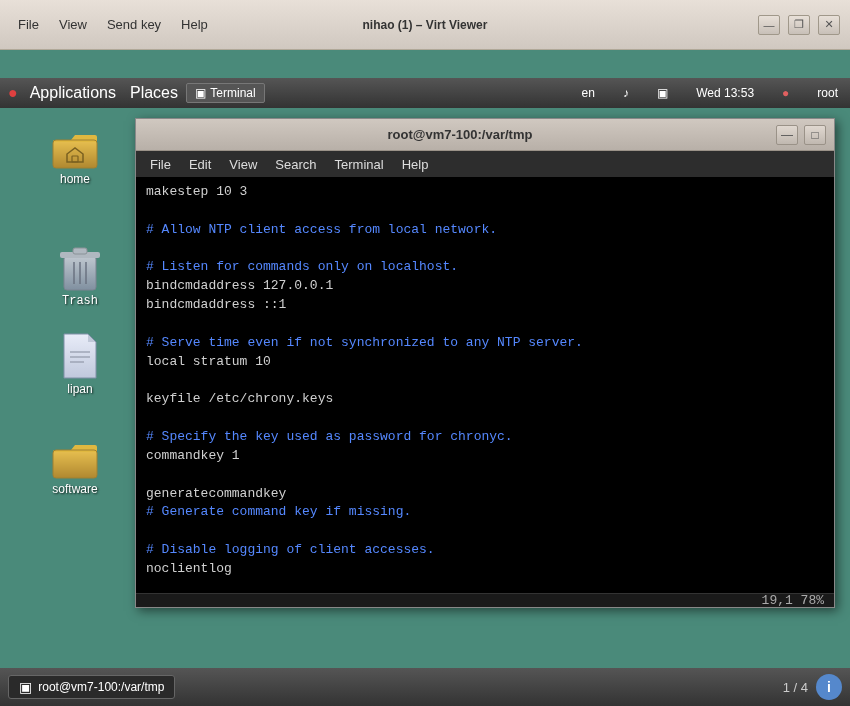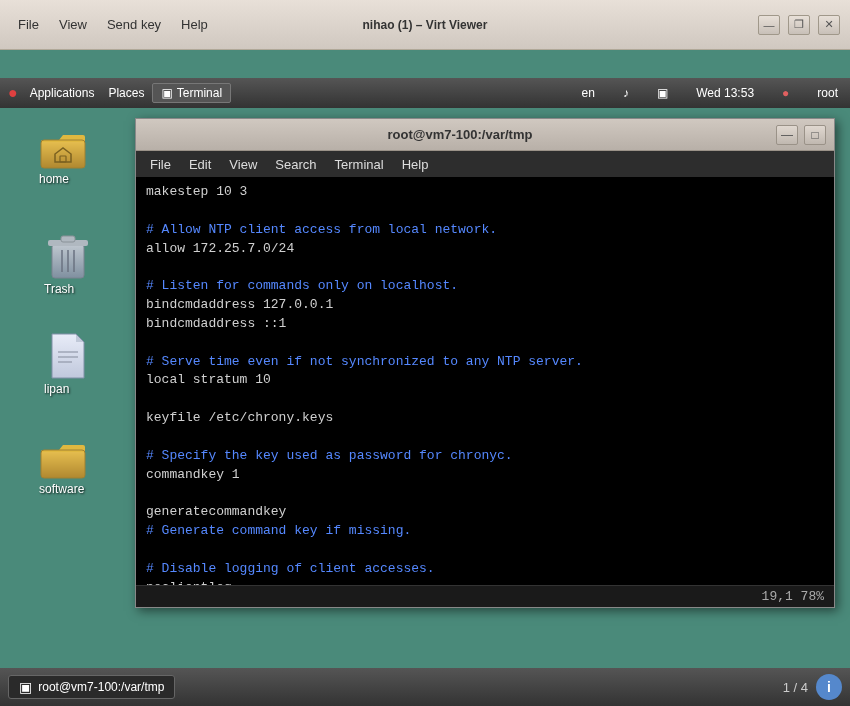--- a/index.html
+++ b/index.html
@@ -76,21 +76,21 @@
       gap: 2px;
       color: #eee;
       font-size: 13px;
     }
     .panel-apps .gnome-foot {
       color: #e04040;
       font-size: 16px;
       margin-right: 4px;
     }
     .panel-apps-label {
-      font-size: 12px;
+      font-size: 16px;
       color: #fff;
       padding: 2px 6px;
       cursor: pointer;
     }
     .panel-spacer { flex: 1; }
     .panel-right {
       display: flex;
       align-items: center;
       gap: 20px;
       color: #fff;
@@ -121,21 +121,21 @@
       right: 0;
       bottom: 38px;
       background: #4a8a7a;
     }
 
     
     .desktop-icon {
       position: absolute;
       display: flex;
       flex-direction: column;
-      align-items: flex-start;
+      align-items: center;
       width: 80px;
       cursor: pointer;
       padding: 4px;
     }
     .desktop-icon .icon-img {
       width: 48px;
       height: 48px;
       display: flex;
       align-items: center;
       justify-content: center;
@@ -236,21 +236,21 @@
       overflow: hidden;
       color: #d0d0d0;
     }
     .terminal-line {
       line-height: 1.45;
       white-space: pre;
     }
     .t-comment { color: #5588ff; }
     .t-normal { color: #d0d0d0; }
     .terminal-status {
-      height: 22px;
+      height: 14px;
       background: #1a1a1a;
       border-top: 1px solid #333;
       display: flex;
       align-items: center;
       justify-content: flex-end;
       padding: 0 10px;
       color: #aaa;
       font-family: 'Courier New', monospace;
       font-size: 13px;
     }
@@ -363,21 +363,21 @@
           </linearGradient>
         </defs>
 
         <path d="M16 40 L16 32 L24 26 L32 32 L32 40 Z" fill="none" stroke="#7a6020" stroke-width="1.5"></path>
         <rect x="21" y="34" width="6" height="6" rx="0.5" fill="none" stroke="#7a6020" stroke-width="1.2"></rect>
       </svg>
     </div>
     <span class="icon-label">home</span>
   </div>
 
-  <div class="desktop-icon" style="top:120px; left:40px;">
+  <div class="desktop-icon" style="top:132px; left:40px;font-family:Liberation Mono, monospace;">
     <div class="icon-img">
       <svg class="trash-icon-svg" viewBox="0 0 40 48" fill="none" xmlns="http://www.w3.org/2000/svg">
         <rect x="4" y="12" width="32" height="34" rx="3" fill="#a0a8b0"></rect>
         <rect x="4" y="12" width="32" height="34" rx="3" fill="url(#tg1)"></rect>
         <rect x="4" y="12" width="32" height="34" rx="3" stroke="#7a8290" stroke-width="1"></rect>
 
         <line x1="14" y1="18" x2="14" y2="40" stroke="#6a7280" stroke-width="1.5"></line>
         <line x1="20" y1="18" x2="20" y2="40" stroke="#6a7280" stroke-width="1.5"></line>
         <line x1="26" y1="18" x2="26" y2="40" stroke="#6a7280" stroke-width="1.5"></line>
 
@@ -447,21 +447,20 @@
       <span class="terminal-menu-item">View</span>
       <span class="terminal-menu-item">Search</span>
       <span class="terminal-menu-item">Terminal</span>
       <span class="terminal-menu-item">Help</span>
     </div>
 
     <div class="terminal-content" id="terminal-content-area">
     <div class="terminal-line t-normal">makestep 10 3</div>
         <div class="terminal-line t-normal">&nbsp;</div>
         <div class="terminal-line t-comment"># Allow NTP client access from local network.</div>
-        <div class="terminal-line t-normal">allow 172.25.7.0/24</div>
         <div class="terminal-line t-normal">&nbsp;</div>
         <div class="terminal-line t-comment"># Listen for commands only on localhost.</div>
         <div class="terminal-line t-normal">bindcmdaddress 127.0.0.1</div>
         <div class="terminal-line t-normal">bindcmdaddress ::1</div>
         <div class="terminal-line t-normal">&nbsp;</div>
         <div class="terminal-line t-comment"># Serve time even if not synchronized to any NTP server.</div>
         <div class="terminal-line t-normal">local stratum 10</div>
         <div class="terminal-line t-normal">&nbsp;</div>
         <div class="terminal-line t-normal">keyfile /etc/chrony.keys</div>
         <div class="terminal-line t-normal">&nbsp;</div>

